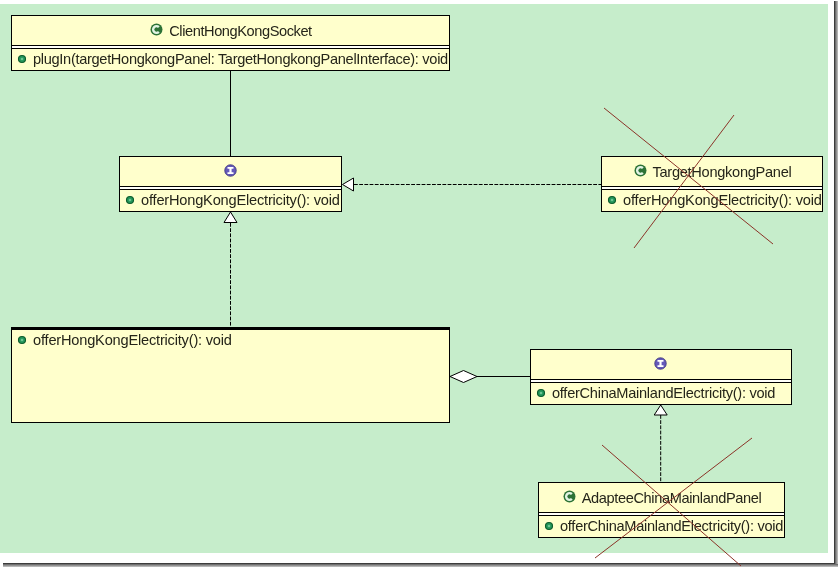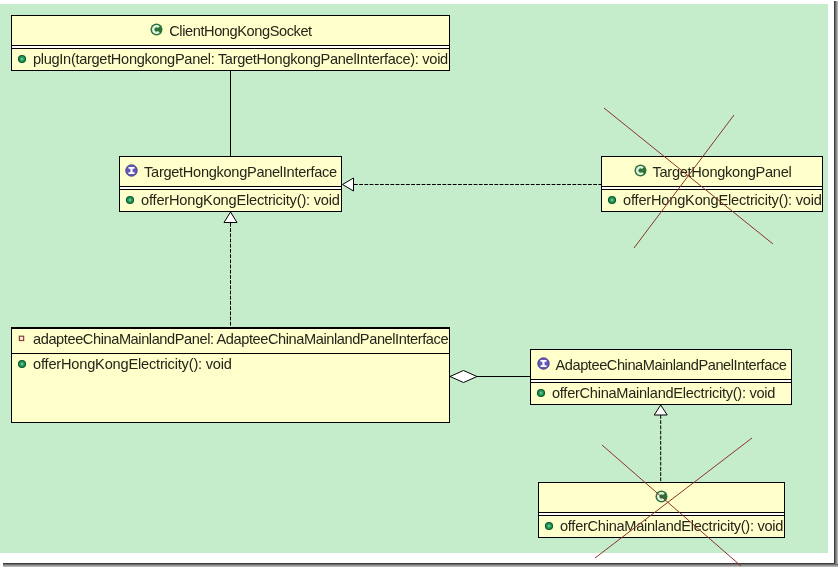--- a/index.html
+++ b/index.html
@@ -68,21 +68,20 @@
       <span style="letter-spacing:-0.313px" class="tx">plugIn(targetHongkongPanel: TargetHongkongPanelInterface): void</span>
     </div>
   </div>
 
   <div class="cls" style="left:119px;top:156px;width:223px;height:56px">
     <div class="title">
       <svg class="ico" width="16" height="16" viewBox="0 0 16 16">
         <circle cx="7.5" cy="6.5" r="5.75" fill="#6459b9" stroke="#393078" stroke-width="0.8"></circle>
         <path d="M4.5 2.9h6v1.75H8.6v3.7h1.9v1.75H4.5V8.35h1.9v-3.7H4.5z" fill="#ffffff"></path>
       </svg>
-      <span style="letter-spacing:-0.301px" class="tx">TargetHongkongPanelInterface</span>
     </div>
     <div class="sep"></div>
     <div class="gap"></div>
     <div class="sep"></div>
     <div class="row">
       <svg class="ico" width="16" height="16" viewBox="0 0 16 16">
         <circle cx="8" cy="8" r="3.5" fill="#23965a" stroke="#0b5c2c" stroke-width="1.15"></circle>
         <circle cx="8" cy="8" r="1.3" fill="#6cc492"></circle>
       </svg>
       <span style="letter-spacing:-0.193px" class="tx">offerHongKongElectricity(): void</span>
@@ -104,62 +103,56 @@
       <svg class="ico" width="16" height="16" viewBox="0 0 16 16">
         <circle cx="8" cy="8" r="3.5" fill="#23965a" stroke="#0b5c2c" stroke-width="1.15"></circle>
         <circle cx="8" cy="8" r="1.3" fill="#6cc492"></circle>
       </svg>
       <span style="letter-spacing:-0.193px" class="tx">offerHongKongElectricity(): void</span>
     </div>
   </div>
 
   <div class="cls" style="left:11px;top:327px;width:439px;height:96px">
     <div class="sep"></div>
-    <div class="row">
-      <svg class="ico" width="16" height="16" viewBox="0 0 16 16">
-        <rect x="5.35" y="5.2" width="4.3" height="4.3" fill="#fbeee9" stroke="#8a3f2e" stroke-width="1.2"></rect>
-      </svg>
-      <span style="letter-spacing:-0.417px" class="tx">adapteeChinaMainlandPanel: AdapteeChinaMainlandPanelInterface</span>
-    </div>
     <div class="sep"></div>
     <div class="row">
       <svg class="ico" width="16" height="16" viewBox="0 0 16 16">
         <circle cx="8" cy="8" r="3.5" fill="#23965a" stroke="#0b5c2c" stroke-width="1.15"></circle>
         <circle cx="8" cy="8" r="1.3" fill="#6cc492"></circle>
       </svg>
       <span style="letter-spacing:-0.193px" class="tx">offerHongKongElectricity(): void</span>
     </div>
   </div>
 
   <div class="cls" style="left:530px;top:349px;width:262px;height:56px">
     <div class="title">
       <svg class="ico" width="16" height="16" viewBox="0 0 16 16">
         <circle cx="7.5" cy="6.5" r="5.75" fill="#6459b9" stroke="#393078" stroke-width="0.8"></circle>
         <path d="M4.5 2.9h6v1.75H8.6v3.7h1.9v1.75H4.5V8.35h1.9v-3.7H4.5z" fill="#ffffff"></path>
       </svg>
-      <span style="letter-spacing:-0.44px" class="tx">AdapteeChinaMainlandPanelInterface</span>
     </div>
     <div class="sep"></div>
     <div class="gap"></div>
     <div class="sep"></div>
     <div class="row">
       <svg class="ico" width="16" height="16" viewBox="0 0 16 16">
         <circle cx="8" cy="8" r="3.5" fill="#23965a" stroke="#0b5c2c" stroke-width="1.15"></circle>
         <circle cx="8" cy="8" r="1.3" fill="#6cc492"></circle>
       </svg>
       <span style="letter-spacing:-0.276px" class="tx">offerChinaMainlandElectricity(): void</span>
     </div>
   </div>
 
   <div class="cls" style="left:538px;top:482px;width:247px;height:56px">
     <div class="title">
       <svg class="ico" width="16" height="16" viewBox="0 0 16 16">
         <circle cx="7.5" cy="6.5" r="6" fill="#2d7236"></circle>
         <path d="M9.87 4.13 A3.35 3.35 0 1 0 9.87 8.87" fill="none" stroke="#e2f4e4" stroke-width="2.4"></path>
       </svg>
+      <span style="letter-spacing:-0.376px" class="tx">AdapteeChinaMainlandPanel</span>
     </div>
     <div class="sep"></div>
     <div class="gap"></div>
     <div class="sep"></div>
     <div class="row">
       <svg class="ico" width="16" height="16" viewBox="0 0 16 16">
         <circle cx="8" cy="8" r="3.5" fill="#23965a" stroke="#0b5c2c" stroke-width="1.15"></circle>
         <circle cx="8" cy="8" r="1.3" fill="#6cc492"></circle>
       </svg>
       <span style="letter-spacing:-0.276px" class="tx">offerChinaMainlandElectricity(): void</span>

